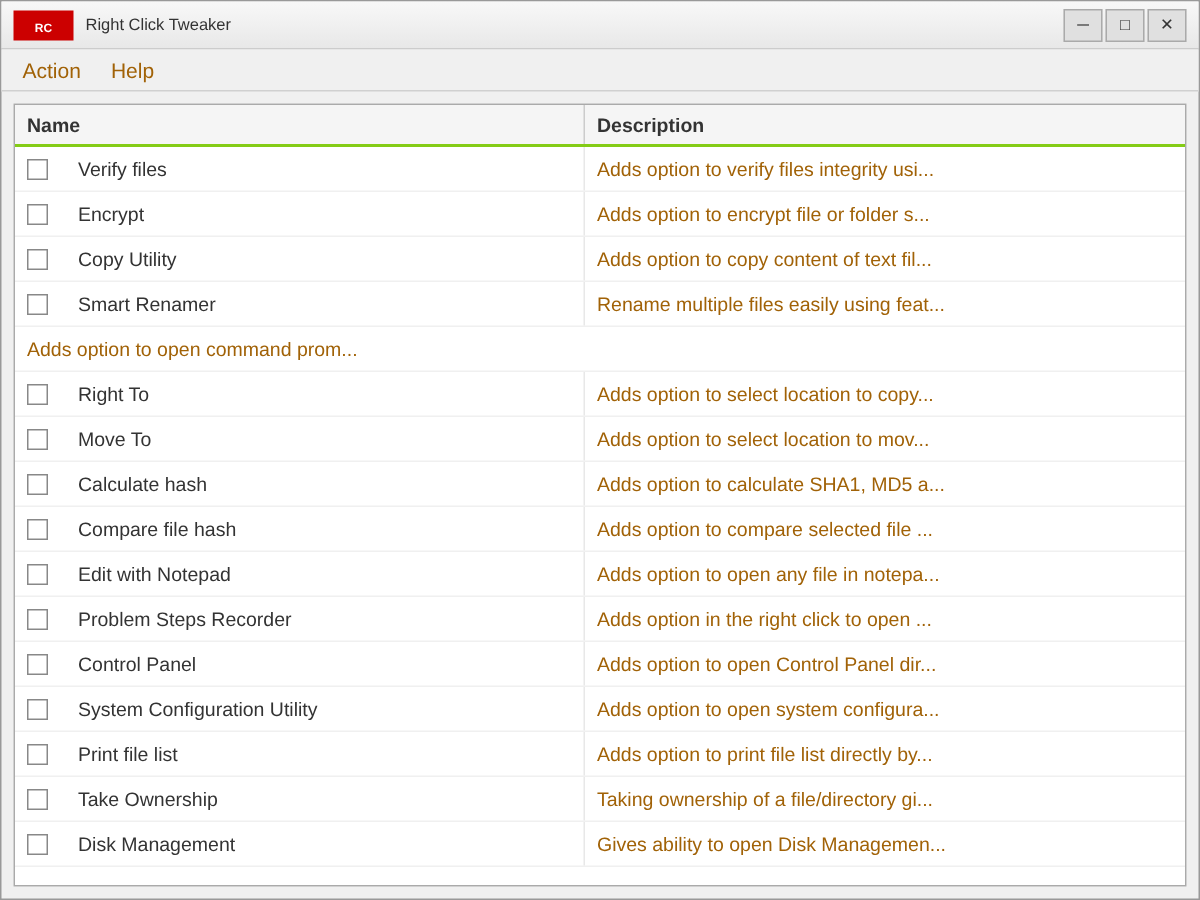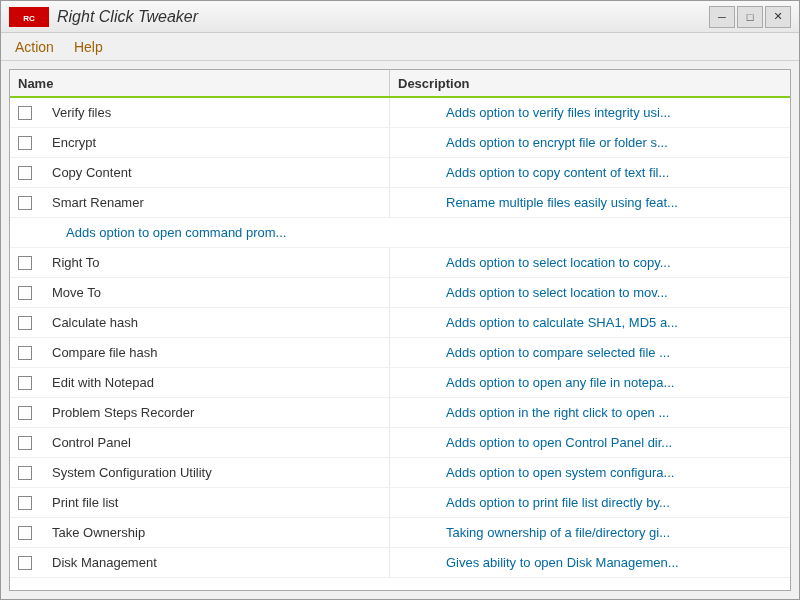--- a/index.html
+++ b/index.html
@@ -48,23 +48,22 @@
       background: #c00;
       display: flex;
       align-items: center;
       justify-content: center;
       color: white;
       font-size: 10px;
       font-weight: bold;
     }
 
     .title-bar-title {
-      font-size: 16px;
-      color: #333;
-      font-style: italic;
+      font-size: 11px;
+      color: #333;
     }
 
     .title-bar-buttons {
       display: flex;
       gap: 2px;
     }
 
     .title-btn {
       width: 26px;
       height: 22px;
@@ -163,25 +162,24 @@
       align-items: center;
       gap: 20px;
       flex-shrink: 0;
       border-right: 1px solid #e8e8e8;
       height: 100%;
     }
 
     .row-desc {
       flex: 1;
       padding: 0 8px;
-      color: #0369a1;
+      color: #a16207;
       white-space: nowrap;
       overflow: hidden;
       text-overflow: ellipsis;
-      margin-left: 48px;
     }
 
     .checkbox {
       width: 14px;
       height: 14px;
       border: 1px solid #888;
       background: white;
       flex-shrink: 0;
       display: flex;
       align-items: center;
@@ -261,21 +259,21 @@
           <div class="list-row">
             <div class="row-name">
               <div class="checkbox"></div>
               <span class="row-name-text">Encrypt</span>
             </div>
             <div class="row-desc">Adds option to encrypt file or folder s...</div>
           </div>
           <div class="list-row">
             <div class="row-name">
               <div class="checkbox"></div>
-              <span class="row-name-text">Copy Content</span>
+              <span class="row-name-text">Copy Utility</span>
             </div>
             <div class="row-desc">Adds option to copy content of text fil...</div>
           </div>
           <div class="list-row">
             <div class="row-name">
               <div class="checkbox"></div>
               <span class="row-name-text">Smart Renamer</span>
             </div>
             <div class="row-desc">Rename multiple files easily using feat...</div>
           </div>

